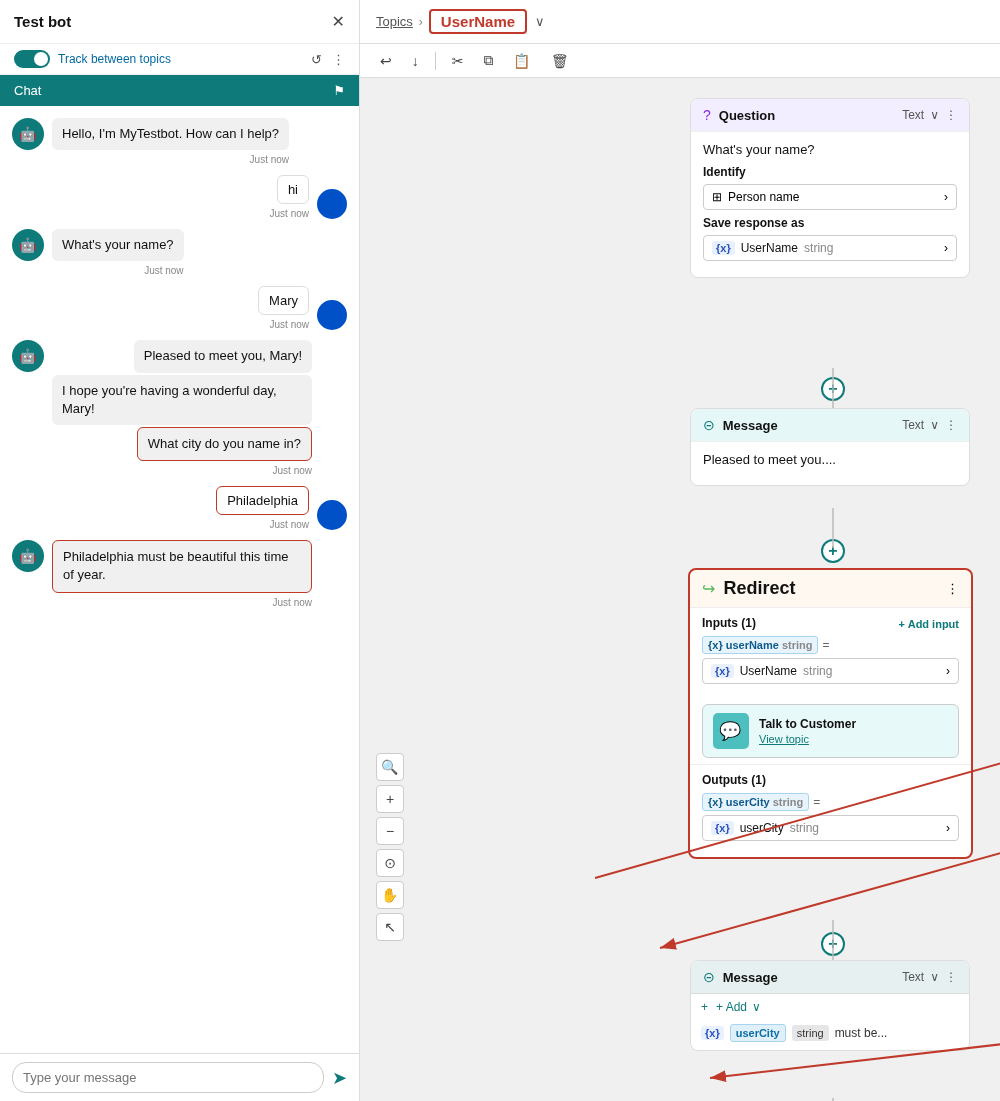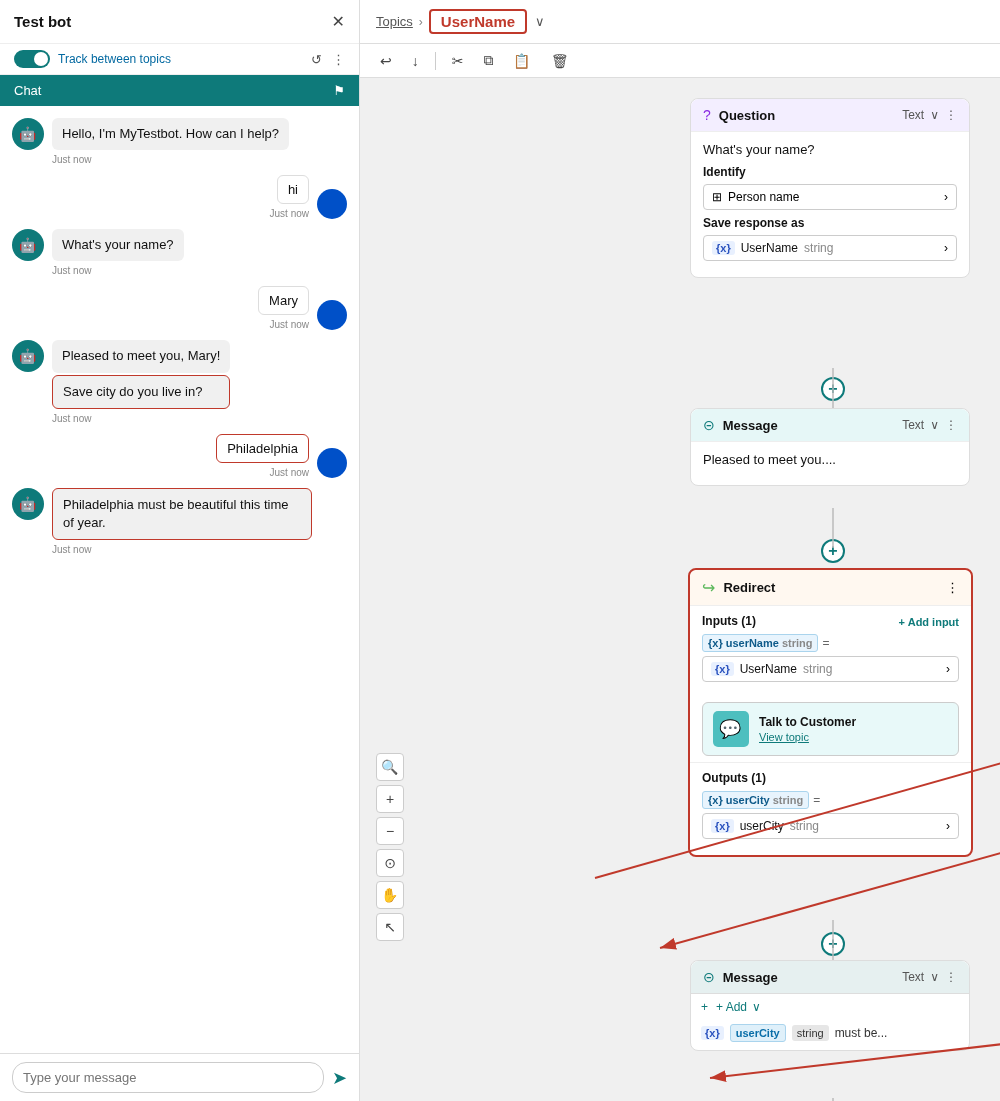--- a/index.html
+++ b/index.html
@@ -71,21 +71,21 @@
     }
 
     .bot-message-row { display: flex; align-items: flex-start; gap: 8px; }
     .bot-avatar {
       width: 32px; height: 32px;
       background: #0e7a7a;
       border-radius: 50%;
       display: flex; align-items: center; justify-content: center;
       color: #fff; font-size: 14px; flex-shrink: 0;
     }
-    .bot-bubble-wrap { display: flex; flex-direction: column; gap: 2px; max-width: 260px; }
+    .bot-bubble-wrap { display: flex; flex-direction: column; gap: 2px; max-width: 260px; align-items: flex-end; }
     .bot-bubble {
       background: #f0f0f0;
       border-radius: 6px;
       padding: 7px 10px;
       font-size: 13px;
       color: #111;
       line-height: 1.4;
     }
     .bot-bubble.highlighted { border: 1.5px solid #c0392b; }
     .timestamp { font-size: 10px; color: #888; margin-top: 2px; }
@@ -242,21 +242,21 @@
       padding: 8px 12px;
       display: flex;
       align-items: center;
       justify-content: space-between;
       background: #fff8f0;
       border-radius: 8px 8px 0 0;
       border-bottom: 1px solid #eee;
     }
     .redirect-header-left { display: flex; align-items: center; gap: 8px; }
     .redirect-icon { color: #5cb85c; font-size: 16px; }
-    .redirect-title { font-weight: 600; font-size: 13px; color: #111; }
+    .redirect-title { font-weight: 600; font-size: 18px; color: #111; }
 
     .inputs-section { padding: 8px 12px; }
     .inputs-title { font-size: 12px; font-weight: 600; color: #111; display: flex; align-items: flex-end; justify-content: space-between; margin-bottom: 6px; }
     .add-input-btn { color: #0e7a7a; font-size: 11px; cursor: pointer; display: flex; align-items: center; gap: 3px; }
 
     .var-eq-row { display: flex; align-items: center; gap: 4px; margin-bottom: 4px; }
     .var-box { background: #e8f4fd; border: 1px solid #aad4ed; border-radius: 3px; padding: 2px 5px; font-size: 11px; color: #0e5a8a; font-weight: 600; display: flex; align-items: center; gap: 3px; }
     .eq-sign { font-size: 12px; color: #666; }
 
     .talk-customer-box {
@@ -402,21 +402,22 @@
         <div class="user-bubble">Mary</div>
         <div class="timestamp">Just now</div>
       </div>
       <div class="user-avatar"></div>
     </div>
 
     <div class="bot-message-row">
       <div class="bot-avatar">🤖</div>
       <div class="bot-bubble-wrap">
         <div class="bot-bubble">Pleased to meet you, Mary!</div>
-        <div class="bot-bubble highlighted" style="border:1.5px solid #c0392b;">Save city do you live in?</div>
+        <div class="bot-bubble">I hope you're having a wonderful day, Mary!</div>
+        <div class="bot-bubble highlighted" style="border:1.5px solid #c0392b;">What city do you name in?</div>
         <div class="timestamp">Just now</div>
       </div>
     </div>
 
     <div class="user-message-row">
       <div class="user-bubble-wrap">
         <div class="user-bubble highlighted" style="border:1.5px solid #c0392b;">Philadelphia</div>
         <div class="timestamp">Just now</div>
       </div>
       <div class="user-avatar"></div>

